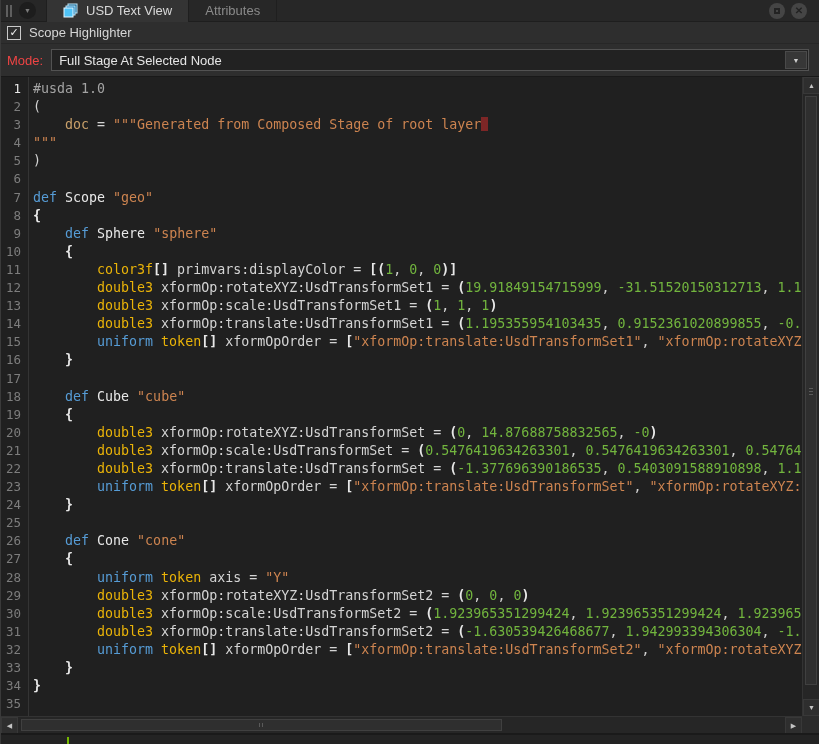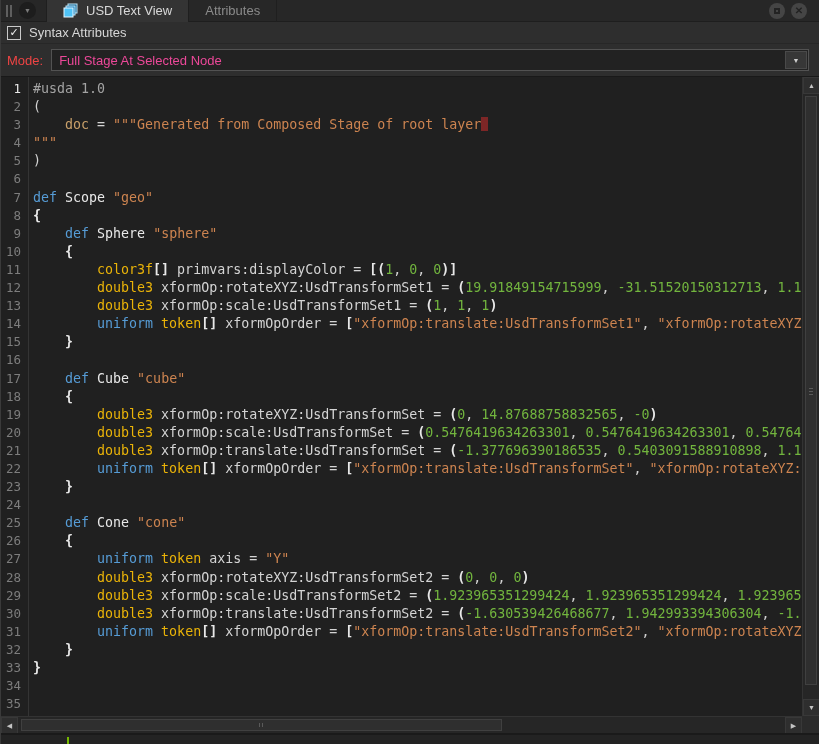--- a/index.html
+++ b/index.html
@@ -33,21 +33,21 @@
               display:flex; align-items:center; justify-content:center;
               color:#f2f2f2; font-size:11px; line-height:11px; }
   .subrow label { margin-left:8px; font-size:13px; color:#d6d6d6; }
 
   
   .moderow { height:32px; background:#2e2e2e; display:flex; align-items:center;
              padding:0 10px 0 6px; flex-shrink:0; }
   .mode-label { font-size:13px; color:#ef4444; margin-right:8px; white-space:nowrap; }
   .dropdown { flex:1; height:22px; background:#222222; border:1px solid #525252;
               display:flex; align-items:center; padding-left:7px; }
-  .dropdown .val { font-size:13px; color:#ec4899; }
+  .dropdown .val { font-size:13px; color:#e5e5e5; }
   .dd-btn { width:22px; height:18px; margin:1px 1px 1px auto; background:#373737;
             border:1px solid #4a4a4a; display:flex; align-items:center; justify-content:center;
             color:#cfcfcf; font-size:7px; }
 
   
   .editor { flex:1; background:#202020; display:grid;
             grid-template-columns:1fr 17px; grid-template-rows:1fr 17px;
             border-top:1px solid #191919; min-height:0; }
   .viewport { overflow:hidden; display:flex; }
   .gutter { width:28px; flex-shrink:0; padding:4px 7px 0 0; text-align:right;
@@ -127,21 +127,21 @@
       </span>
     <span class="win-btn close">
         <span>✕</span>
       </span>
   </div>
 
   <div class="subrow">
     <span class="checkbox">
       <span>✓</span>
     </span>
-    <label>Syntax Attributes</label>
+    <label>Scope Highlighter</label>
   </div>
 
   <div class="moderow">
     <span class="mode-label">Mode:</span>
     <div class="dropdown">
       <span class="val">Full Stage At Selected Node</span>
       <span class="dd-btn">
         <span>▼</span>
       </span>
     </div>
@@ -194,20 +194,21 @@
           <div class="cl"><span class="tok-str">"""</span></div>
           <div class="cl"><span class="tok-p">)</span></div>
           <div class="cl"></div>
           <div class="cl"><span class="tok-kw">def </span><span class="tok-df">Scope</span><span class="tok-p"> </span><span class="tok-str">"geo"</span></div>
           <div class="cl"><span class="tok-br">{</span></div>
           <div class="cl"><span class="tok-p">    </span><span class="tok-kw">def </span><span class="tok-df">Sphere</span><span class="tok-p"> </span><span class="tok-str">"sphere"</span></div>
           <div class="cl"><span class="tok-p">    </span><span class="tok-br">{</span></div>
           <div class="cl"><span class="tok-p">        </span><span class="tok-ty">color3f</span><span class="tok-br">[]</span><span class="tok-p"> primvars:displayColor = </span><span class="tok-br">[(</span><span class="tok-num">1</span><span class="tok-p">, </span><span class="tok-num">0</span><span class="tok-p">, </span><span class="tok-num">0</span><span class="tok-br">)]</span></div>
           <div class="cl"><span class="tok-p">        </span><span class="tok-ty">double3</span><span class="tok-p"> xformOp:rotateXYZ:UsdTransformSet1 = </span><span class="tok-br">(</span><span class="tok-num">19.91849154715999</span><span class="tok-p">, </span><span class="tok-num">-31.51520150312713</span><span class="tok-p">, </span><span class="tok-num">1.1</span></div>
           <div class="cl"><span class="tok-p">        </span><span class="tok-ty">double3</span><span class="tok-p"> xformOp:scale:UsdTransformSet1 = </span><span class="tok-br">(</span><span class="tok-num">1</span><span class="tok-p">, </span><span class="tok-num">1</span><span class="tok-p">, </span><span class="tok-num">1</span><span class="tok-br">)</span></div>
+          <div class="cl"><span class="tok-p">        </span><span class="tok-ty">double3</span><span class="tok-p"> xformOp:translate:UsdTransformSet1 = </span><span class="tok-br">(</span><span class="tok-num">1.195355954103435</span><span class="tok-p">, </span><span class="tok-num">0.9152361020899855</span><span class="tok-p">, </span><span class="tok-num">-0.</span></div>
           <div class="cl"><span class="tok-p">        </span><span class="tok-kw">uniform</span><span class="tok-p"> </span><span class="tok-ty">token</span><span class="tok-br">[]</span><span class="tok-p"> xformOpOrder = </span><span class="tok-br">[</span><span class="tok-str">"xformOp:translate:UsdTransformSet1"</span><span class="tok-p">, </span><span class="tok-str">"xformOp:rotateXYZ</span></div>
           <div class="cl"><span class="tok-p">    </span><span class="tok-br">}</span></div>
           <div class="cl"></div>
           <div class="cl"><span class="tok-p">    </span><span class="tok-kw">def </span><span class="tok-df">Cube</span><span class="tok-p"> </span><span class="tok-str">"cube"</span></div>
           <div class="cl"><span class="tok-p">    </span><span class="tok-br">{</span></div>
           <div class="cl"><span class="tok-p">        </span><span class="tok-ty">double3</span><span class="tok-p"> xformOp:rotateXYZ:UsdTransformSet = </span><span class="tok-br">(</span><span class="tok-num">0</span><span class="tok-p">, </span><span class="tok-num">14.87688758832565</span><span class="tok-p">, </span><span class="tok-num">-0</span><span class="tok-br">)</span></div>
           <div class="cl"><span class="tok-p">        </span><span class="tok-ty">double3</span><span class="tok-p"> xformOp:scale:UsdTransformSet = </span><span class="tok-br">(</span><span class="tok-num">0.5476419634263301</span><span class="tok-p">, </span><span class="tok-num">0.5476419634263301</span><span class="tok-p">, </span><span class="tok-num">0.54764</span></div>
           <div class="cl"><span class="tok-p">        </span><span class="tok-ty">double3</span><span class="tok-p"> xformOp:translate:UsdTransformSet = </span><span class="tok-br">(</span><span class="tok-num">-1.377696390186535</span><span class="tok-p">, </span><span class="tok-num">0.5403091588910898</span><span class="tok-p">, </span><span class="tok-num">1.1</span></div>
           <div class="cl"><span class="tok-p">        </span><span class="tok-kw">uniform</span><span class="tok-p"> </span><span class="tok-ty">token</span><span class="tok-br">[]</span><span class="tok-p"> xformOpOrder = </span><span class="tok-br">[</span><span class="tok-str">"xformOp:translate:UsdTransformSet"</span><span class="tok-p">, </span><span class="tok-str">"xformOp:rotateXYZ:</span></div>
           <div class="cl"><span class="tok-p">    </span><span class="tok-br">}</span></div>

